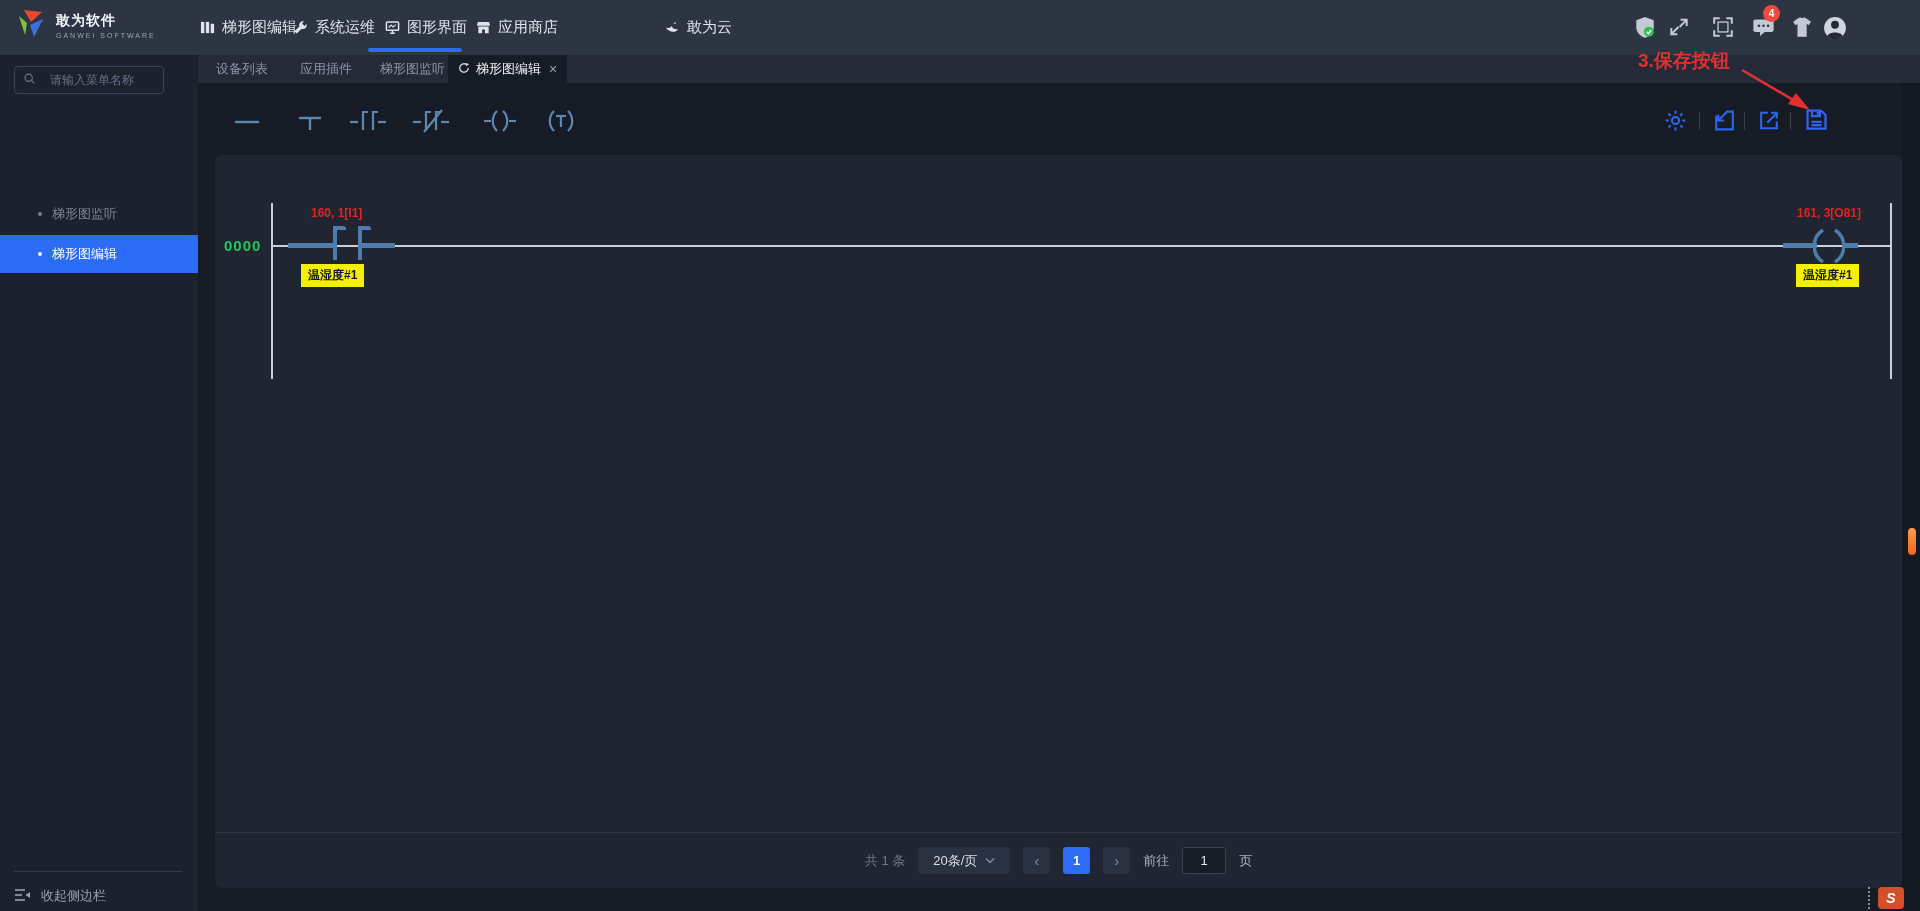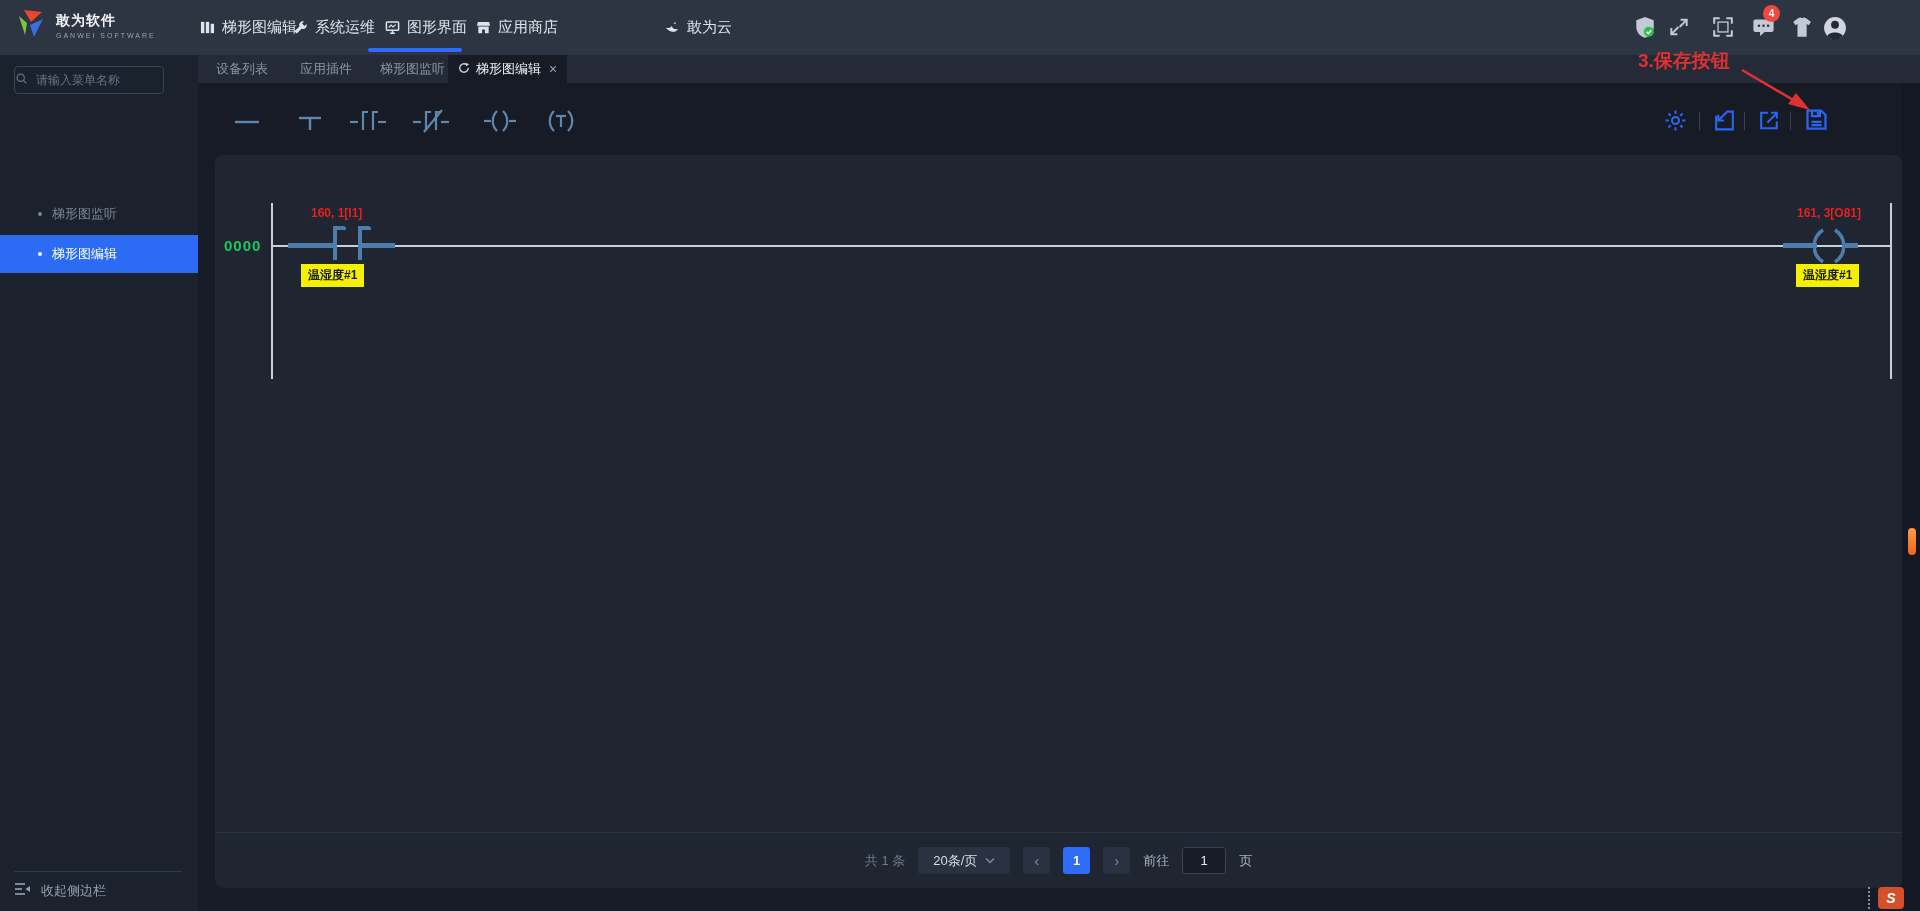--- a/index.html
+++ b/index.html
@@ -25,35 +25,35 @@
   
   .tabrow { position:absolute; top:55px; left:198px; width:1722px; height:28px; background:#242a37; z-index:20; }
   .tab { position:absolute; top:0; height:28px; display:flex; align-items:center; gap:6px;
          color:#8a93a5; font-size:13px; padding:0 10px; cursor:pointer;text-align:center; }
   .tab.active { background:#171b26; color:#eef1f6; }
   .tab .close { color:#9aa2b2; font-size:14px; margin-left:2px; cursor:pointer; }
 
   
   .sidebar { position:absolute; top:55px; left:0; width:198px; height:856px; background:#1b212d; z-index:25; }
   .search-box { position:absolute; left:14px; top:11px; width:150px; height:28px; border:1px solid #3a4355;
-                border-radius:4px; display:flex; align-items:center; padding:0 0; gap:8px; background:transparent; }
+                border-radius:4px; display:flex; align-items:center; padding:0 8px; gap:14px; background:transparent; }
   .search-box input { flex:1; background:transparent; border:0; outline:none; color:#aeb5c4; font-size:12px;
                       font-family:inherit; width:100px; }
   .search-box input::placeholder { color:#68718a; }
   .group-row { position:absolute; left:0; top:50px; width:198px; height:42px; display:flex; align-items:center; cursor:pointer; }
   .group-icon { width:23px; height:23px; border-radius:6px; background:#6a6cf0; margin-left:16px;
                 display:flex; align-items:center; justify-content:center; }
   .group-label { margin-left:13px; color:#e8ebf2; font-size:14px; font-weight:bold; }
   .group-chevron { position:absolute; right:16px; color:#aab1c0; }
   .side-item { position:absolute; left:0; width:198px; height:38px; display:flex; align-items:center;
                color:#7c8496; font-size:13px; cursor:pointer; }
   .side-item .dot { width:4px; height:4px; border-radius:2px; background:currentColor; margin-left:38px; margin-right:10px; }
   .side-item.active { background:#2c6cf5; color:#ffffff; }
   .side-bottom-line { position:absolute; left:14px; top:816px; width:168px; height:1px; background:#323a4a; }
-  .collapse-row { position:absolute; left:14px; top:827px; height:28px; display:flex; align-items:flex-start; gap:10px;
+  .collapse-row { position:absolute; left:14px; top:827px; height:28px; display:flex; align-items:center; gap:10px;
                   color:#99a1b2; font-size:13px; cursor:pointer; }
 
   
   .tool { position:absolute; top:106px; width:30px; height:30px; color:#5e87b0; cursor:pointer;
           display:flex; align-items:center; justify-content:center; }
   .rtool { position:absolute; top:108px; width:26px; height:26px; color:#2b66ee; cursor:pointer; }
   .tool-divider { position:absolute; top:112px; width:1px; height:18px; background:#39414f; }
 
   
   .annotation-text { position:absolute; left:1638px; top:48px; color:#e03131; font-size:19px; font-weight:bold; z-index:40; }

